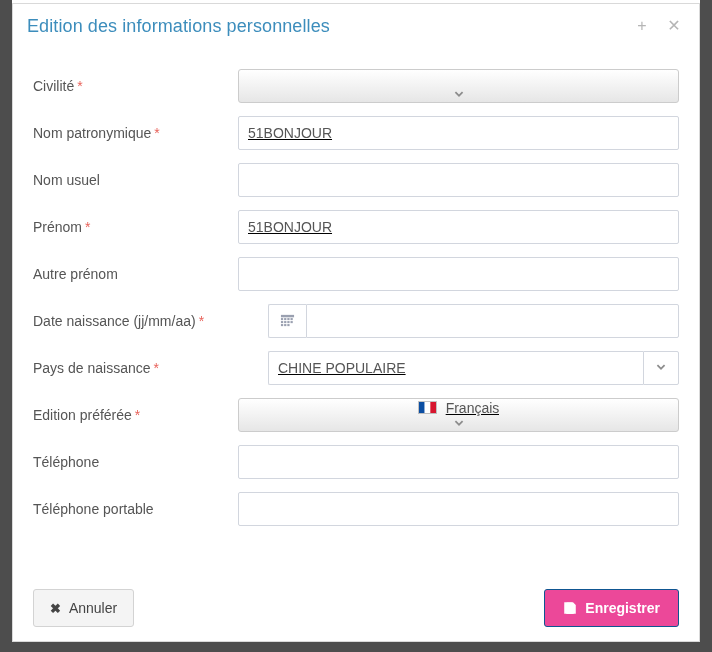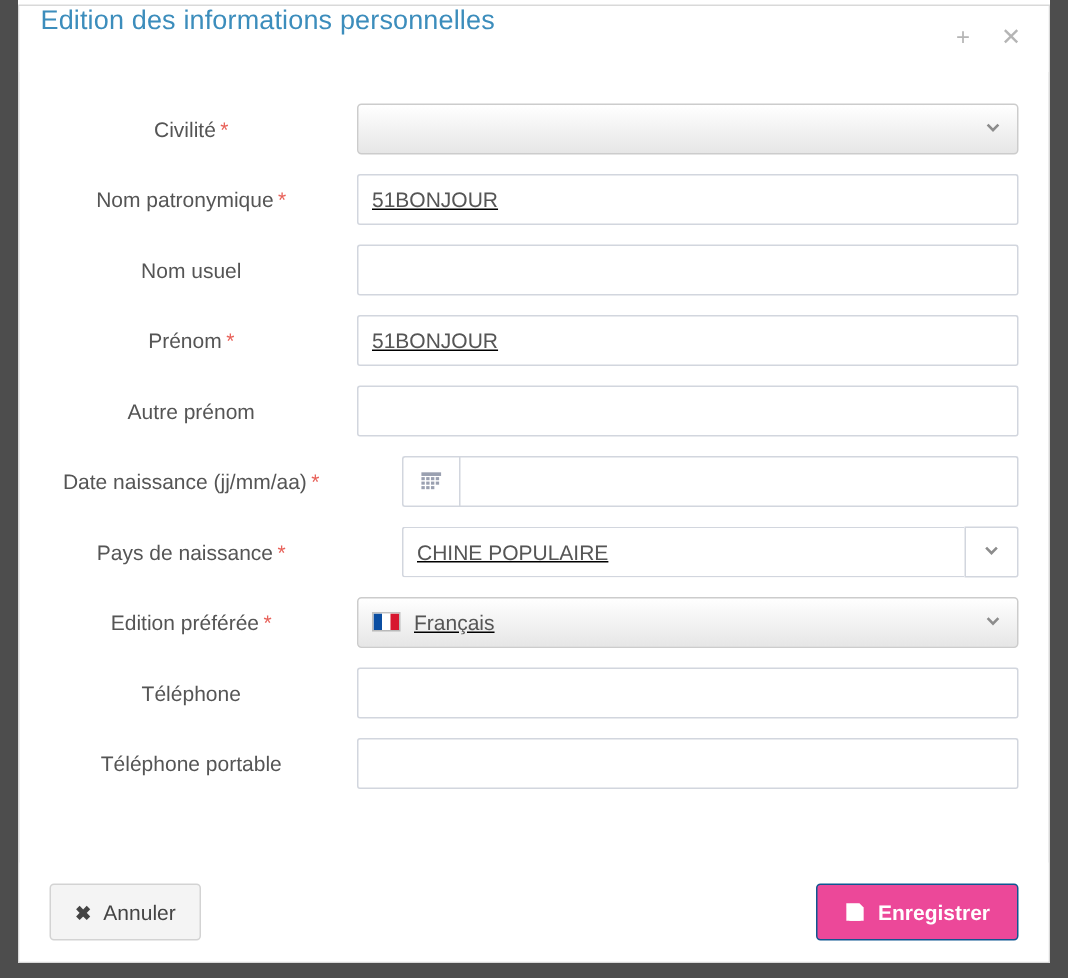--- a/index.html
+++ b/index.html
@@ -66,20 +66,21 @@
     display: flex;
     flex-direction: column;
   }
 
   #modal-header {
     position: relative;
     height: 44px;
     flex: 0 0 auto;
     padding: 0 14px;
     display: flex;
+    align-items: center;
     background: #ffffff;
   }
   #modal-title {
     font-size: 18px;
     color: #3c8dbc;
     font-weight: normal;
     line-height: 1;
     letter-spacing: 0.1px;
   }
   #header-controls {
@@ -110,21 +111,21 @@
   }
 
   .form-row {
     display: flex;
     align-items: center;
     height: 47px;
   }
   .form-label {
     width: 205px;
     flex: 0 0 205px;
-    text-align: center;
+    text-align: left;
     padding-right: 16px;
     box-sizing: border-box;
     font-size: 14px;
     color: #555555;
     white-space: nowrap;
   }
   .req {
     color: #e8625a;
     margin-left: 3px;
     font-size: 14px;
@@ -160,20 +161,21 @@
     border: 1px solid #cccccc;
     border-radius: 3px;
     background: linear-gradient(to bottom, #ffffff 0%, #e6e6e6 100%);
     display: flex;
     align-items: center;
     padding: 0 9px;
     font-size: 14px;
     color: #555555;
     cursor: pointer;
     position: relative;
+    flex-direction: column;
   }
   .select-box .sel-text {
     flex: 1 1 auto;
     display: flex;
     align-items: center;
     gap: 9px;
     overflow: hidden;
     white-space: nowrap;
   }
   .chev {

